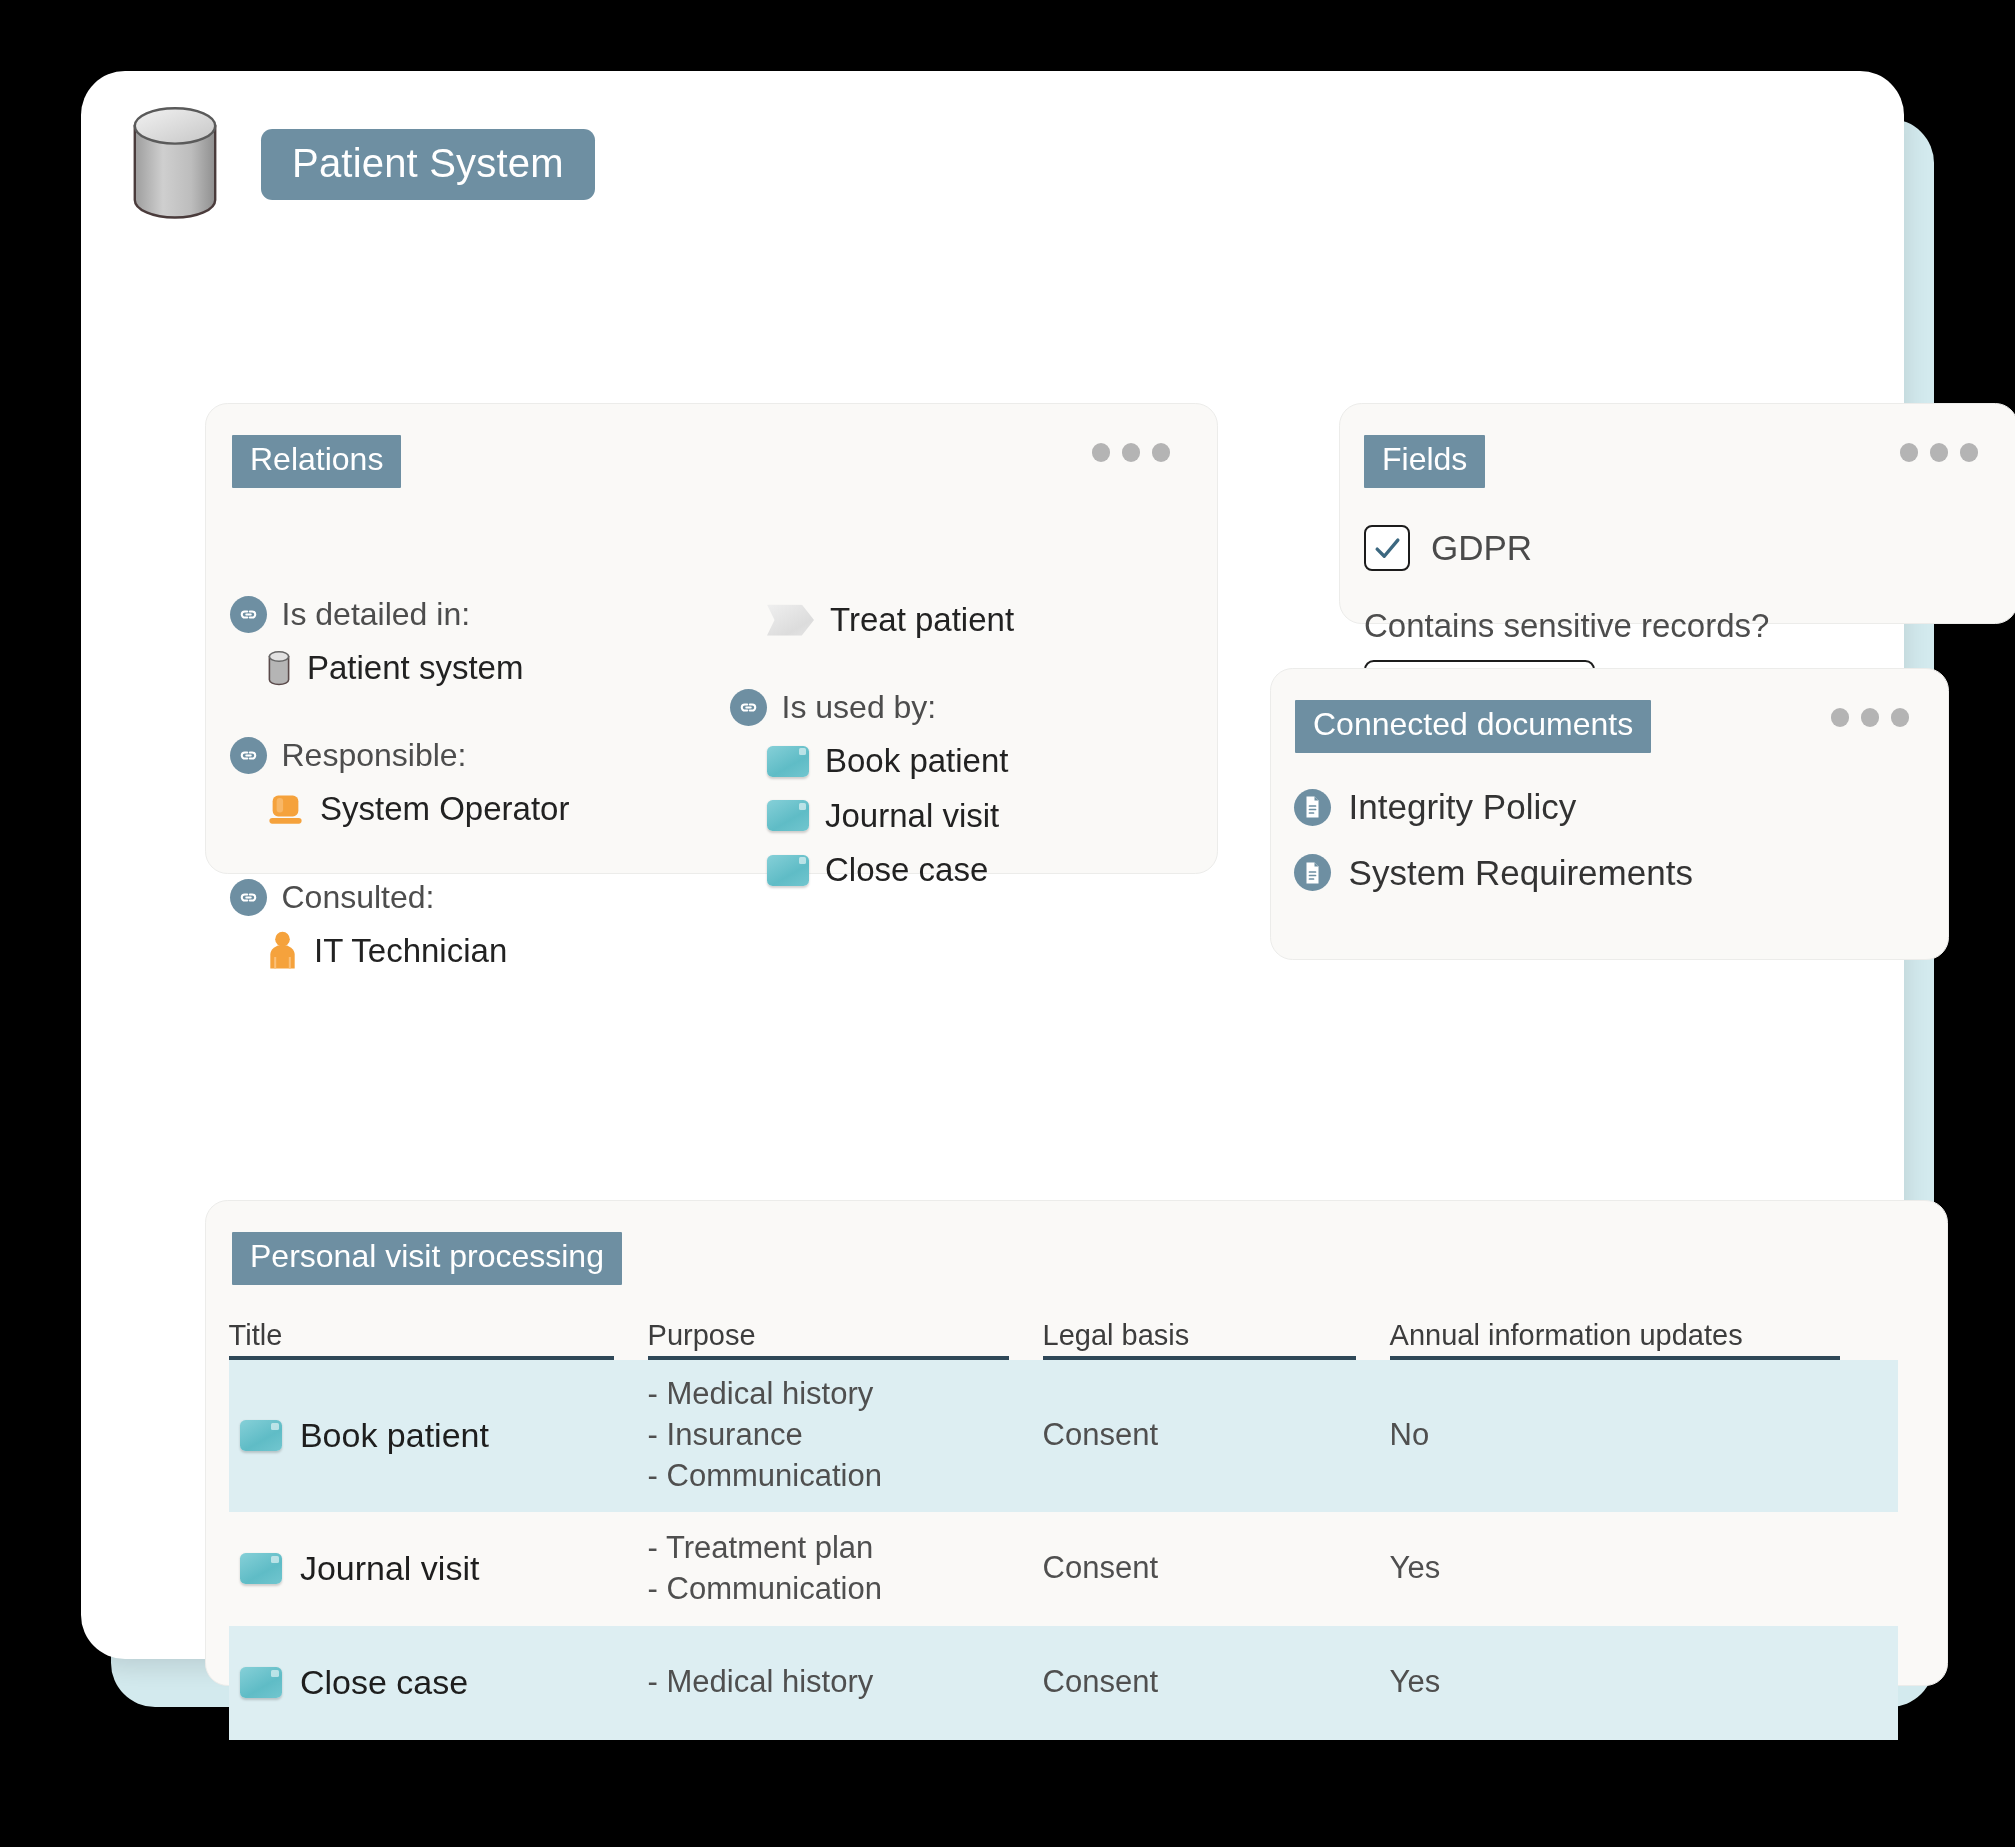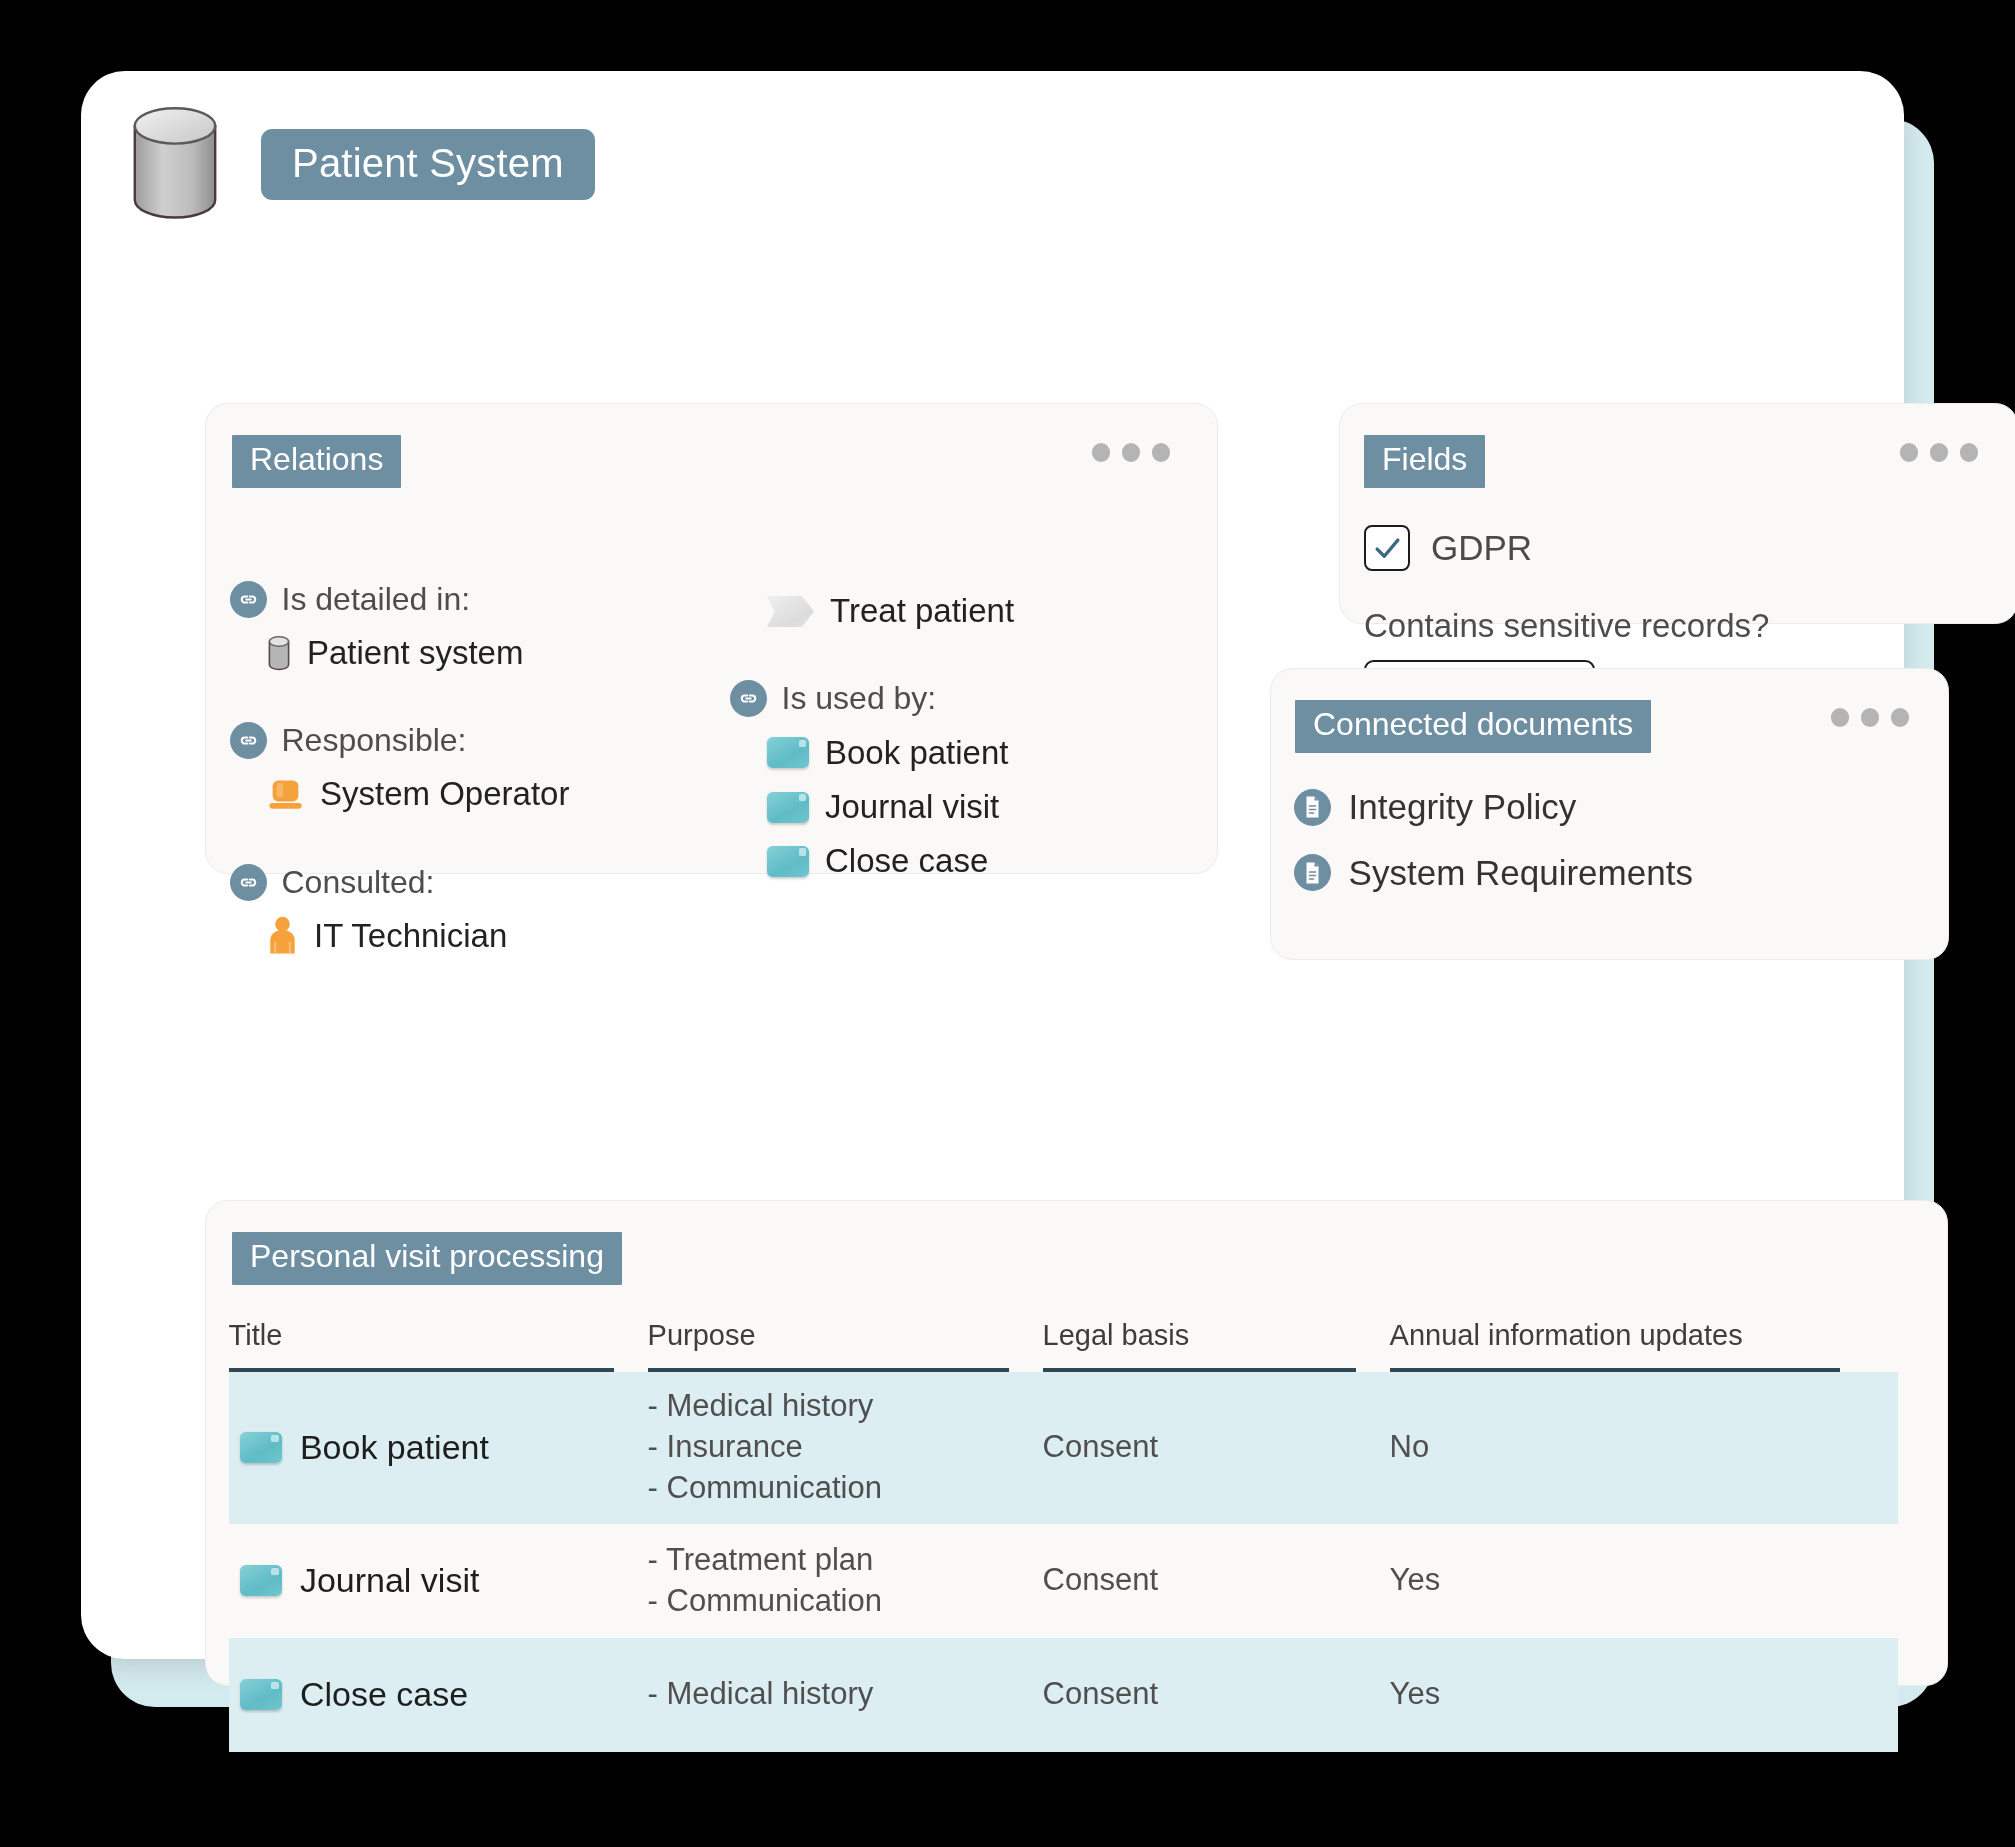--- a/index.html
+++ b/index.html
@@ -92,21 +92,21 @@
   }
   .panel-relations .dots { right: 47px; top: 39px; }
   .panel-fields .dots    { right: 39px; top: 39px; }
   .panel-docs .dots      { right: 39px; top: 39px; }
 
   
   .rel-col { position: absolute; }
   .rel-col-left  { left: 24px; top: 177px; width: 500px; }
   .rel-col-right { left: 524px; top: 177px; width: 468px; }
 
-  .rel-group { margin-bottom: 45px; }
+  .rel-group { margin-bottom: 45px; margin-top: 15px; }
   .rel-group:last-child { margin-bottom: 0; }
 
   .rel-head {
     display: flex; align-items: center; gap: 14.5px;
     margin-bottom: 11.3px;
   }
   .link-badge {
     width: 37px; height: 37px; border-radius: 50%;
     background: #6e8fa2;
     display: flex; align-items: center; justify-content: center;
@@ -183,21 +183,21 @@
   .doc-text { font-size: 35px; color: #333333; line-height: 1.1; }
 
   
   .pdp-table {
     position: absolute; left: 22.6px; top: 119px;
     width: 1669px;
   }
   .thead { display: flex; }
   .th {
     font-size: 29px; color: #3d3d3d; line-height: 1.1;
-    padding-bottom: 16px;
+    padding-bottom: 4px;
     box-sizing: border-box;
   }
   .th-rule { height: 4px; background: #2f4858; margin-right: 34px; }
   .col-1 { width: 419px; }
   .col-2 { width: 395px; }
   .col-3 { width: 347px; }
   .col-4 { width: 484px; }
 
   .trow { display: flex; align-items: center; min-height: 114px; }
   .trow.alt { background: #ddeef2; }

